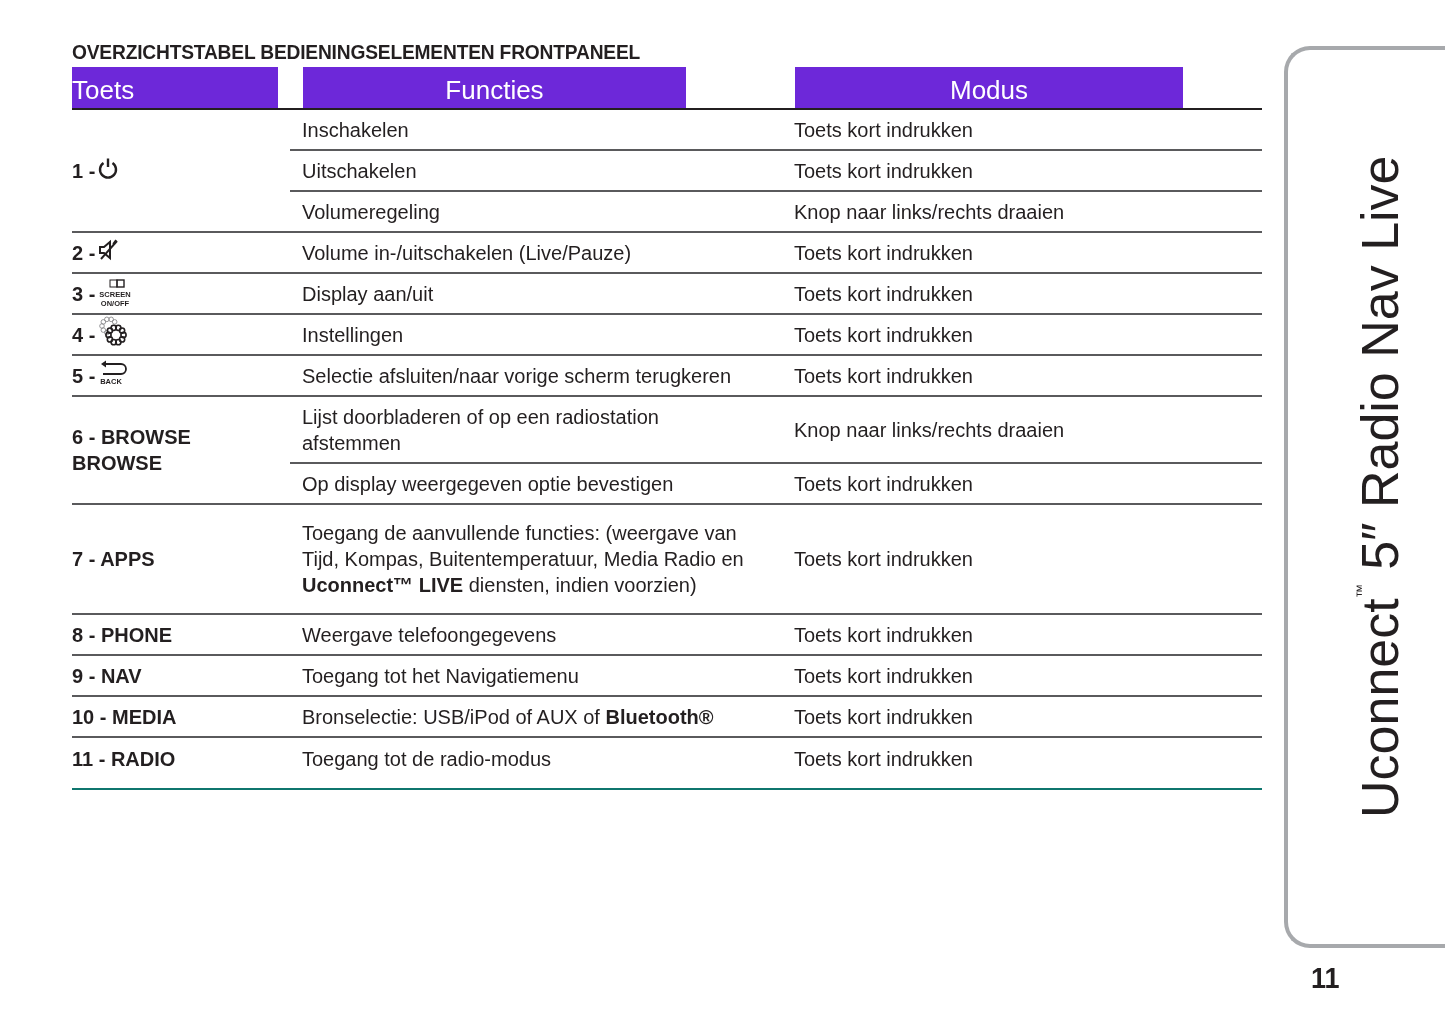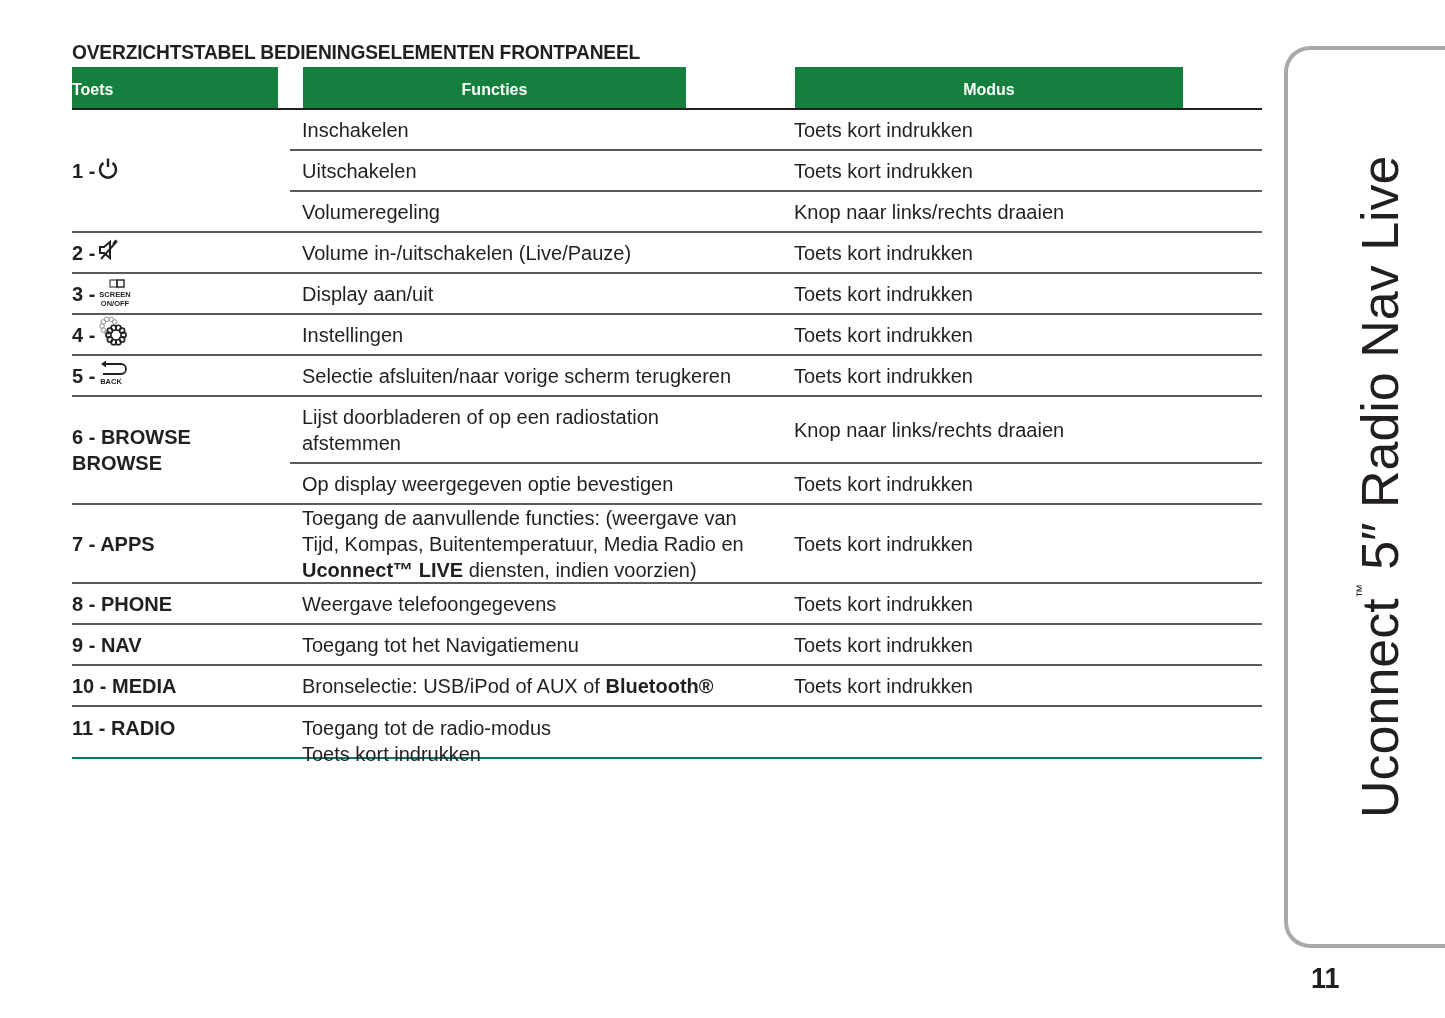--- a/index.html
+++ b/index.html
@@ -2,40 +2,40 @@
 <html><head>
 <meta charset="utf-8">
 <style>
   html, body { margin:0; padding:0; background:#ffffff; }
   body { width:1445px; height:1018px; position:relative; overflow:hidden;
          font-family:"Liberation Sans", sans-serif; color:#231f20; }
 
   .page-heading { position:absolute; left:72px; top:41px; font-size:20px; font-weight:bold;
                   letter-spacing:-0.2px; transform:scaleX(0.96); transform-origin:left; }
 
-  .hdr { position:absolute; top:67px; height:42px; background:#15803d; color:#ffffff;
-         font-weight:bold; font-size:16px; line-height:46px; }
+  .hdr { position:absolute; top:67px; height:42px; background:#6d28d9; color:#ffffff;
+         font-weight:normal; font-size:26px; line-height:46px; }
   .hdr-toets { left:72px; width:206px; text-align:left; }
   .hdr-func  { left:303px; width:383px; text-align:center; }
   .hdr-modus { left:795px; width:388px; text-align:center; }
   .hdr-rule { position:absolute; left:72px; width:1190px; top:108px; height:2px; background:#231f20; }
 
   .tbl { position:absolute; left:72px; top:110px; width:1190px; }
   .grp { position:relative; border-bottom:2px solid #5a5a5c; }
   .grp:last-child { border-bottom:2px solid #0f766e; }
   .key { position:absolute; left:0; top:0; bottom:0; width:218px; display:flex; align-items:center;
          font-weight:bold; font-size:20px; line-height:26px; }
   .subs { margin-left:218px; }
   .sub { display:flex; border-top:2px solid #5a5a5c; align-items:center; }
   .sub:first-child { border-top:none; }
   .func { width:492px; padding-left:12px; box-sizing:border-box; font-size:20px; line-height:26px; }
   .modus { flex:1; padding-left:12px; box-sizing:border-box; font-size:20px; line-height:26px; }
   .h39 { height:39px; }
   .h66 { height:65px; }
-  .h92 { height:77px;align-items:center; }
+  .h92 { height:108px;align-items:center; }
   .h52 { height:50px; }
   .b { font-weight:bold; }
 
   .ico { display:inline-block; vertical-align:middle; margin-left:2px; }
 
   .tab { position:absolute; left:1284px; top:46px; width:200px; height:902px;
          border:4px solid #a7a9ac; border-right:none; border-radius:26px 0 0 26px; box-sizing:border-box; }
   .tab-title { position:absolute; left:1335px; top:818px; transform-origin:0 0; transform:rotate(-90deg);
                white-space:nowrap; font-size:52px; color:#231f20; line-height:52px; }
   .tab-title .tm { font-size:14px; vertical-align:32px; }
@@ -243,21 +243,21 @@
         <div class="modus">Toets kort indrukken</div>
       </div>
     </div>
   </div>
 
   <div class="grp">
     <div class="key" style="align-items:flex-start;padding-top:8px;">
       <span>11 - RADIO</span>
     </div>
     <div class="subs">
-      <div class="sub h52" style="align-items:flex-start;padding-top:8px;box-sizing:border-box;flex-direction:column;">
+      <div class="sub h52" style="align-items:flex-start;padding-top:8px;box-sizing:border-box;">
         <div class="func">Toegang tot de radio-modus</div>
         <div class="modus">Toets kort indrukken</div>
       </div>
     </div>
   </div>
 
 </div>
 
 <div class="tab"></div>
 <div class="tab-title"><span>Uconnect</span><span class="tm">™</span><span> 5″ Radio Nav Live</span></div>

